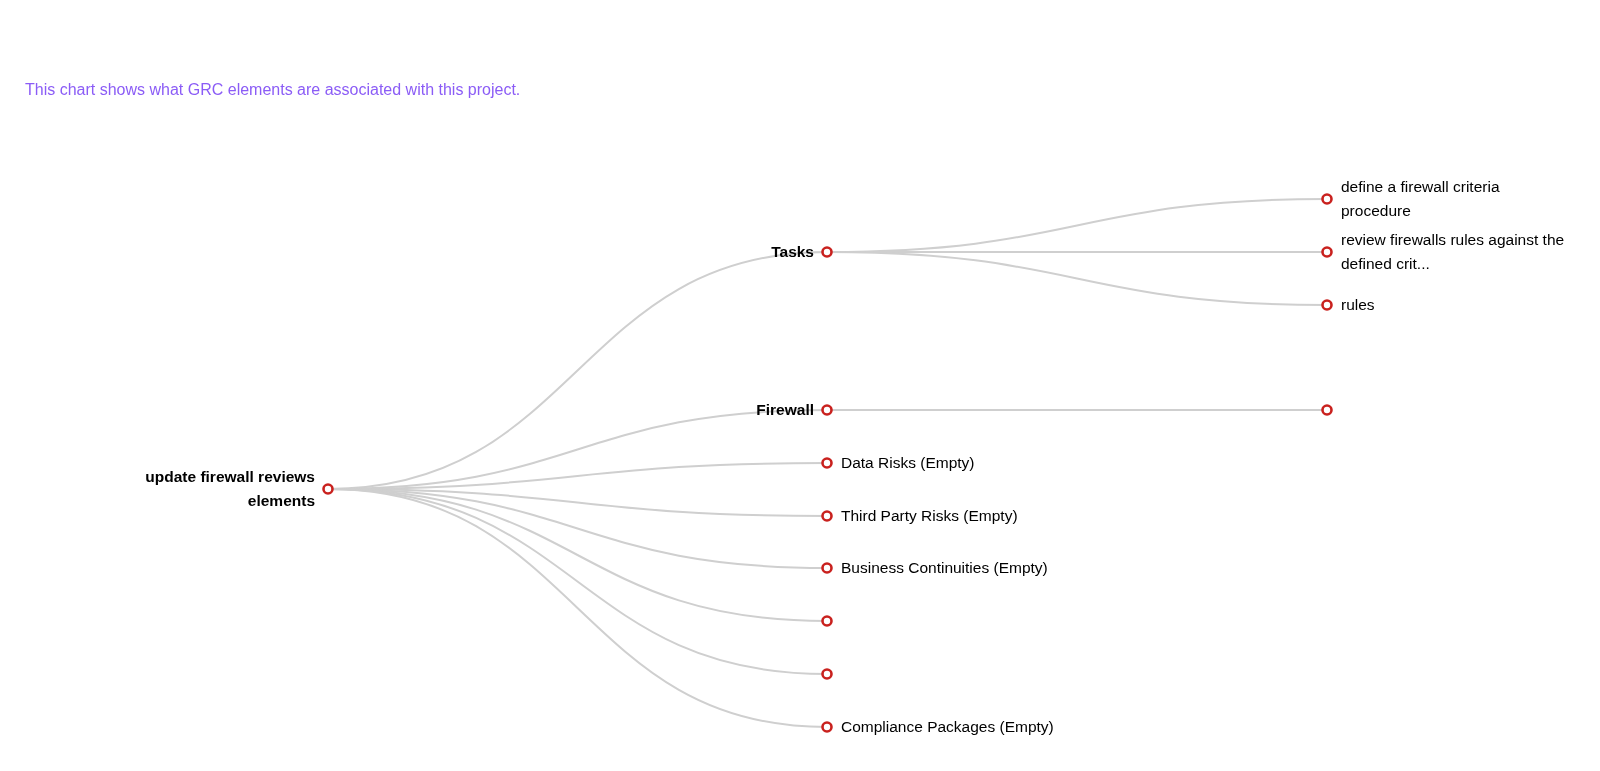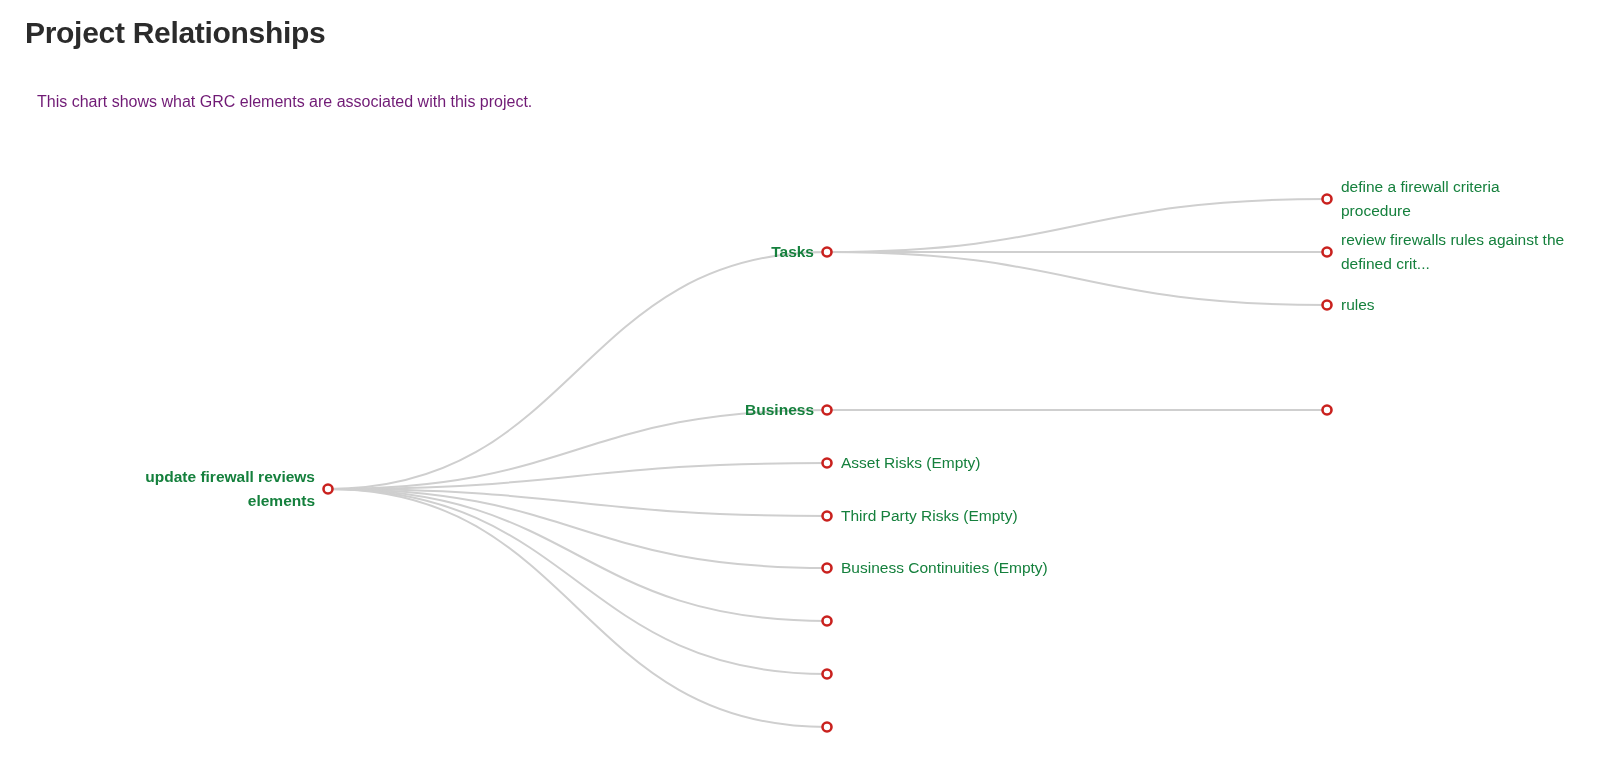--- a/index.html
+++ b/index.html
@@ -18,45 +18,44 @@
     margin: 0;
     font-size: 30px;
     font-weight: bold;
     color: #2b2b2b;
     letter-spacing: -0.3px;
   }
   .page-subtitle {
     position: absolute;
     left: 25px;
     top: 81px;
-    margin: 12px;
+    margin: 0;
     font-size: 16px;
-    color: #701a75;
+    color: #8b5cf6;
   }
   #tree-svg { position: absolute; left: 0; top: 0; }
   #label-layer { position: absolute; left: 0; top: 0; width: 1600px; height: 771px; pointer-events: none; }
   .node-label {
     position: absolute;
     height: 60px;
     display: flex;
     align-items: center;
     font-size: 15.5px;
     line-height: 24px;
-    color: #15803d;
+    color: #000000;
     pointer-events: auto;
     cursor: default;
   }
   .node-label.left  { justify-content: flex-end; text-align: right; font-weight: bold; }
   .node-label.right { justify-content: flex-start; text-align: left; }
 </style>
 </head>
 <body>
 
 <div class="stage">
-  <h1 class="page-title">Project Relationships</h1>
   <p class="page-subtitle">This chart shows what GRC elements are associated with this project.</p>
   <svg id="tree-svg" width="1600" height="771" viewBox="0 0 1600 771">
       <path d="M328,489C577.5,489 577.5,252 827,252" fill="none" stroke="#cfcfcf" stroke-width="2"></path>
       <path d="M328,489C577.5,489 577.5,410 827,410" fill="none" stroke="#cfcfcf" stroke-width="2"></path>
       <path d="M328,489C577.5,489 577.5,463 827,463" fill="none" stroke="#cfcfcf" stroke-width="2"></path>
       <path d="M328,489C577.5,489 577.5,516 827,516" fill="none" stroke="#cfcfcf" stroke-width="2"></path>
       <path d="M328,489C577.5,489 577.5,568 827,568" fill="none" stroke="#cfcfcf" stroke-width="2"></path>
       <path d="M328,489C577.5,489 577.5,621 827,621" fill="none" stroke="#cfcfcf" stroke-width="2"></path>
       <path d="M328,489C577.5,489 577.5,674 827,674" fill="none" stroke="#cfcfcf" stroke-width="2"></path>
       <path d="M328,489C577.5,489 577.5,727 827,727" fill="none" stroke="#cfcfcf" stroke-width="2"></path>
@@ -74,21 +73,22 @@
       <circle cx="827" cy="674" r="4.5" fill="#ffffff" stroke="#c9211e" stroke-width="2.6"></circle>
       <circle cx="827" cy="727" r="4.5" fill="#ffffff" stroke="#c9211e" stroke-width="2.6"></circle>
       <circle cx="1327" cy="199" r="4.5" fill="#ffffff" stroke="#c9211e" stroke-width="2.6"></circle>
       <circle cx="1327" cy="252" r="4.5" fill="#ffffff" stroke="#c9211e" stroke-width="2.6"></circle>
       <circle cx="1327" cy="305" r="4.5" fill="#ffffff" stroke="#c9211e" stroke-width="2.6"></circle>
       <circle cx="1327" cy="410" r="4.5" fill="#ffffff" stroke="#c9211e" stroke-width="2.6"></circle>
     </svg>
   <div id="label-layer">
       <div class="node-label left" style="top: 459px; right: 1285px; width: 175px;">update firewall reviews elements</div>
       <div class="node-label left" style="top: 222px; right: 786px;">Tasks</div>
-      <div class="node-label left" style="top: 380px; right: 786px;">Business</div>
-      <div class="node-label right" style="top: 433px; left: 841px;">Asset Risks (Empty)</div>
+      <div class="node-label left" style="top: 380px; right: 786px;">Firewall</div>
+      <div class="node-label right" style="top: 433px; left: 841px;">Data Risks (Empty)</div>
       <div class="node-label right" style="top: 538px; left: 841px;">Business Continuities (Empty)</div>
       <div class="node-label right" style="top: 486px; left: 841px;">Third Party Risks (Empty)</div>
+      <div class="node-label right" style="top: 697px; left: 841px;">Compliance Packages (Empty)</div>
       <div class="node-label right" style="top: 169px; left: 1341px; width: 215px;">define a firewall criteria procedure</div>
       <div class="node-label right" style="top: 222px; left: 1341px; width: 240px;">review firewalls rules against the defined crit...</div>
       <div class="node-label right" style="top: 275px; left: 1341px;">rules</div>
     </div>
 </div>
 
 </body></html>

